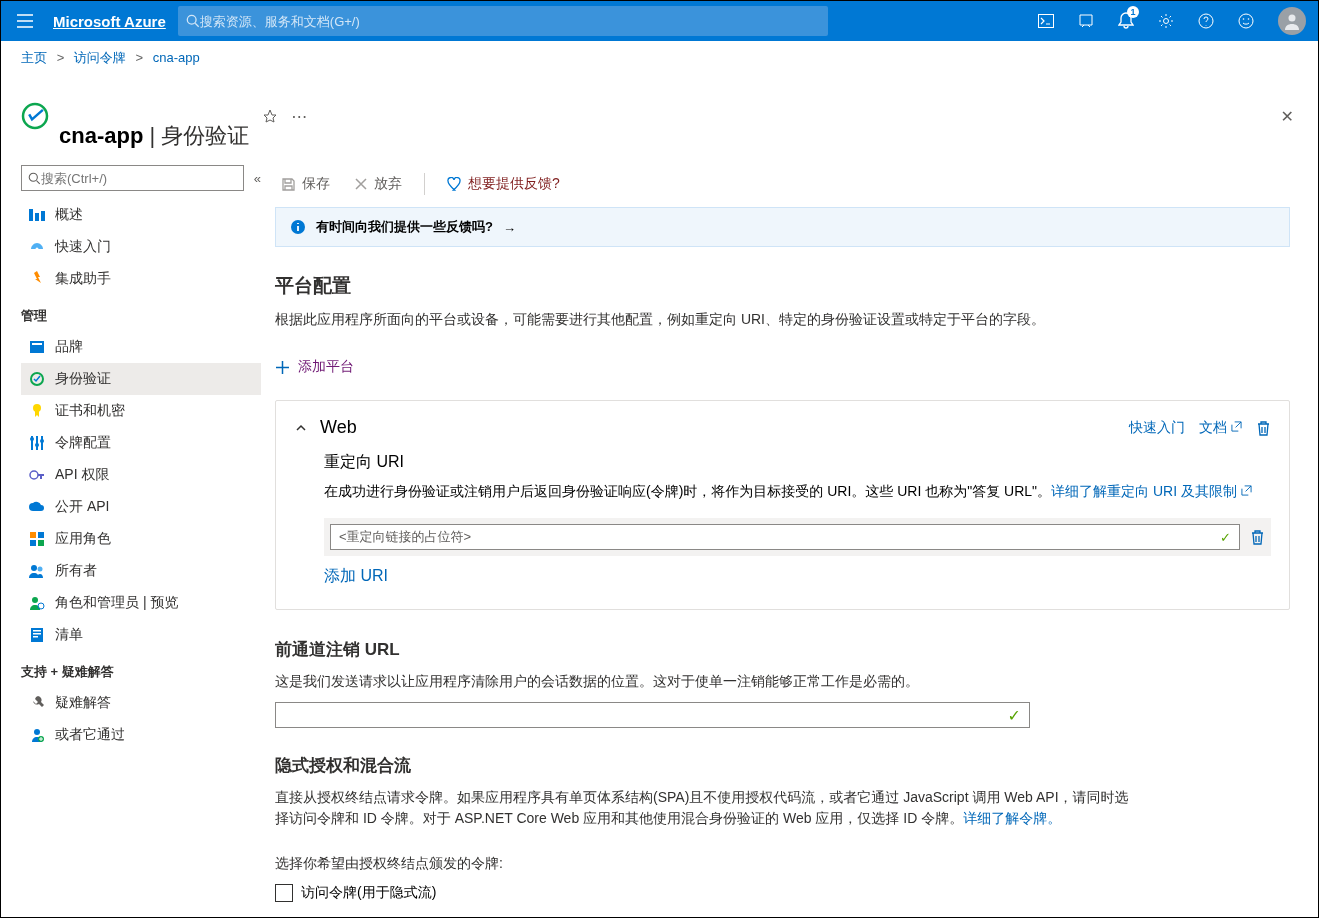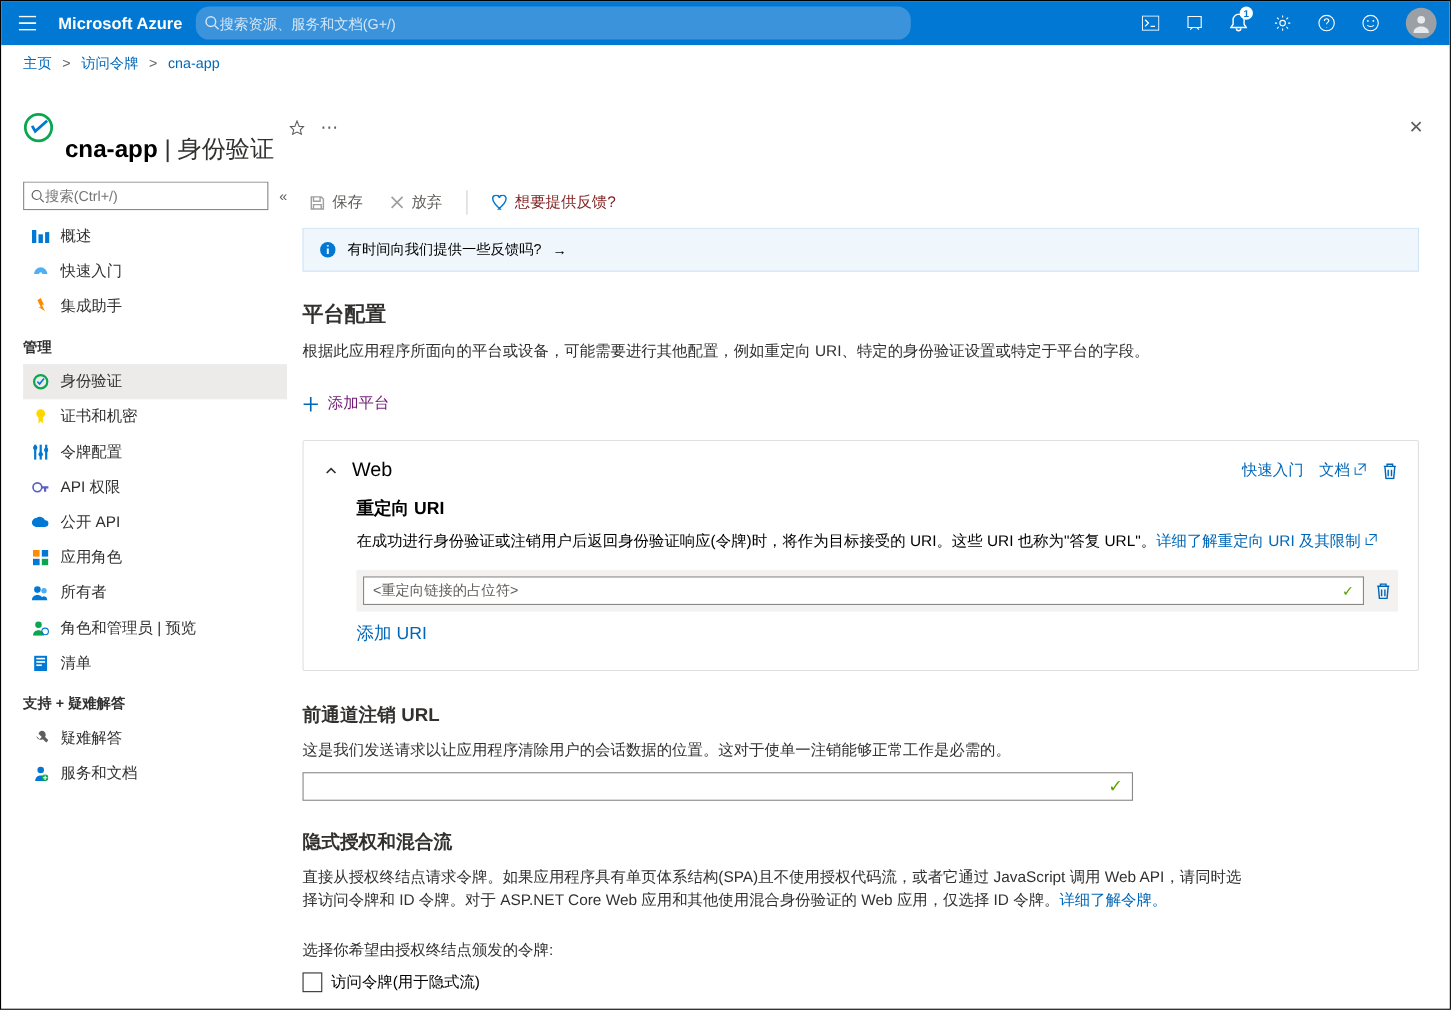--- a/index.html
+++ b/index.html
@@ -1,21 +1,21 @@
 <!DOCTYPE html>
 <html><head>
 <meta charset="utf-8">
 <style>
 * { margin: 0; padding: 0; box-sizing: border-box; font-family: "Segoe UI", -apple-system, sans-serif; }
 body { background: #fff; width: 1319px; height: 918px; overflow: hidden; border: 1px solid #000; }
 
 .topbar { height: 40px; background: #0078d4; display: flex; align-items: center; color: #fff; }
 .hamburger { width: 48px; height: 40px; display: flex; align-items: center; justify-content: center; cursor: pointer; }
-.brand { font-size: 15px; font-weight: 600; padding: 0 12px 0 4px; }
-.searchbox { flex: 0 0 650px; height: 30px; background: #3b93db; border-radius: 12px; display: flex; align-items: center; padding: 0 8px; }
+.brand { font-size: 15px; font-weight: 600; padding: 0 12px 0 4px; text-decoration: underline; }
+.searchbox { flex: 0 0 650px; height: 30px; background: #3b93db; border-radius: 2px; display: flex; align-items: center; padding: 0 8px; }
 .searchbox input { flex: 1; background: transparent; border: none; outline: none; color: #fff; font-size: 13px; }
 .searchbox input::placeholder { color: #d2e6f7; }
 .top-icons { margin-left: auto; display: flex; align-items: center; height: 40px; }
 .top-icon { width: 40px; height: 40px; display: flex; align-items: center; justify-content: center; cursor: pointer; position: relative; }
 .badge { position: absolute; top: 5px; right: 7px; background: #fff; color: #0078d4; font-size: 9px; width: 12px; height: 12px; border-radius: 50%; display: flex; align-items: center; justify-content: center; font-weight: 600; }
 .avatar { width: 28px; height: 28px; background: #9aa0a6; border-radius: 50%; margin: 0 12px; display: flex; align-items: center; justify-content: center; }
 
 .breadcrumb { padding: 8px 20px; font-size: 13px; border-bottom: none; }
 .breadcrumb a { color: #0067b8; text-decoration: none; cursor: pointer; }
 .breadcrumb .sep { color: #666; margin: 0 6px; }
@@ -43,35 +43,35 @@
 .toolbar { display: flex; align-items: center; gap: 8px; padding: 6px 12px 10px 12px; font-size: 14px; color: #605e5c; }
 .tb-item { display: flex; align-items: center; gap: 6px; padding: 4px 8px; cursor: pointer; }
 .tb-divider { width: 1px; height: 22px; background: #d2d0ce; margin: 0 6px; }
 .tb-heart { color: #7f1d1d; }
 
 .content { flex: 1; overflow-y: auto; padding: 0 28px 20px 14px; position: relative; }
 .content::-webkit-scrollbar { width: 16px; }
 .content::-webkit-scrollbar-track { background: #f3f2f1; }
 .content::-webkit-scrollbar-thumb { background: #c8c6c4; }
 
-.info-banner { background: #eff6fc; border: 1px solid #cfe4f7; padding: 10px 14px; font-size: 13px; display: flex; align-items: center; gap: 10px; margin-bottom: 26px; }
+.info-banner { background: #eff6fc; border: 1px solid #cfe4f7; padding: 10px 14px; font-size: 13px; display: flex; align-items: center; gap: 10px; margin-bottom: 26px; font-weight: bold; }
 
 h2.section { font-size: 19px; font-weight: 600; margin: 0 0 10px 0; color: #323130; }
 p.desc { font-size: 14px; color: #323130; line-height: 1.5; margin-bottom: 10px; }
 .link { color: #0067b8; text-decoration: none; cursor: pointer; }
 .addplat { color: #701a75; display: inline-flex; align-items: center; gap: 8px; font-size: 14px; margin: 18px 0 24px 0; cursor: pointer; }
 
 .webcard { border: 1px solid #e1dfdd; border-radius: 2px; padding: 16px 18px 22px 18px; margin-bottom: 28px; }
 .webcard-hdr { display: flex; align-items: center; gap: 12px; margin-bottom: 14px; }
 .webcard-hdr .title { font-size: 18px; font-weight: 400; }
 .webcard-hdr .right { margin-left: auto; display: flex; align-items: center; gap: 14px; font-size: 14px; }
 .trash { color: #0067b8; cursor: pointer; }
 
 .subcard { padding-left: 30px; }
-.subcard h3 { font-size: 16px; font-weight: 700; margin-bottom: 8px; }
+.subcard h3 { font-size: 16px; font-weight: 400; margin-bottom: 8px; }
 .subcard p { font-size: 14px; line-height: 1.5; margin-bottom: 16px; }
 
 .uri-row { display: flex; align-items: center; gap: 10px; background: #f3f2f1; padding: 6px; margin-bottom: 10px; justify-content: space-between; }
 .uri-input { flex: 1; height: 26px; border: 1px solid #8a8886; background: #fff; padding: 0 8px; font-size: 13px; display: flex; align-items: center; color: #605e5c; }
 .check { color: #57a300; }
 
 .logout-input { width: 755px; max-width: 100%; height: 26px; border: 1px solid #8a8886; display: flex; align-items: center; padding: 0 8px; margin-bottom: 26px; }
 
 .checkbox-row { display: flex; align-items: flex-end; gap: 8px; font-size: 14px; margin-top: 10px; }
 .checkbox { width: 18px; height: 18px; border: 1px solid #323130; cursor: pointer; }
@@ -201,20 +201,29 @@
     <div class="nav-item">
         <span class="nav-icon">
           <svg width="14" height="16" viewBox="0 0 14 16">
             <path d="M7 0l3 6-2 0 3 6-6-4 2 0-3-6z" fill="#ff8c00"></path>
           </svg>
         </span>
         <span>集成助手</span>
       </div>
 
     <div class="nav-section">管理</div>
+    <div class="nav-item">
+        <span class="nav-icon">
+          <svg width="14" height="12" viewBox="0 0 14 12">
+            <rect width="14" height="12" fill="#0078d4"></rect>
+            <rect x="2" y="2" width="10" height="2" fill="#fff"></rect>
+          </svg>
+        </span>
+        <span>品牌</span>
+      </div>
     <div class="nav-item active">
         <span class="nav-icon">
           <svg width="16" height="16" viewBox="0 0 16 16">
             <circle cx="8" cy="8" r="6" fill="none" stroke="#0ca64f" stroke-width="2"></circle>
             <path d="M5 8l2 2 4-5" stroke="#0078d4" stroke-width="1.5" fill="none"></path>
           </svg>
         </span>
         <span>身份验证</span>
       </div>
     <div class="nav-item">
@@ -310,21 +319,21 @@
       </div>
     <div class="nav-item">
         <span class="nav-icon">
           <svg width="14" height="14" viewBox="0 0 14 14">
             <circle cx="7" cy="4" r="3" fill="#0078d4"></circle>
             <path d="M2 14c0-3 2-5 5-5s5 2 5 5" fill="#0078d4"></path>
             <circle cx="11" cy="11" r="3" fill="#0ca64f"></circle>
             <path d="M11 9v4M9 11h4" stroke="#fff"></path>
           </svg>
         </span>
-        <span>服务和文档</span>
+        <span>或者它通过</span>
       </div>
   </div>
 
   <div class="main">
     <div class="toolbar">
       <div class="tb-item">
           <svg width="15" height="15" viewBox="0 0 15 15">
             <path d="M2 2h9l2 2v9H2zM4 2v4h6V2M4 9h7v4H4z" fill="none" stroke="#a19f9d" stroke-width="1.3"></path>
           </svg>
           <span>保存</span>

